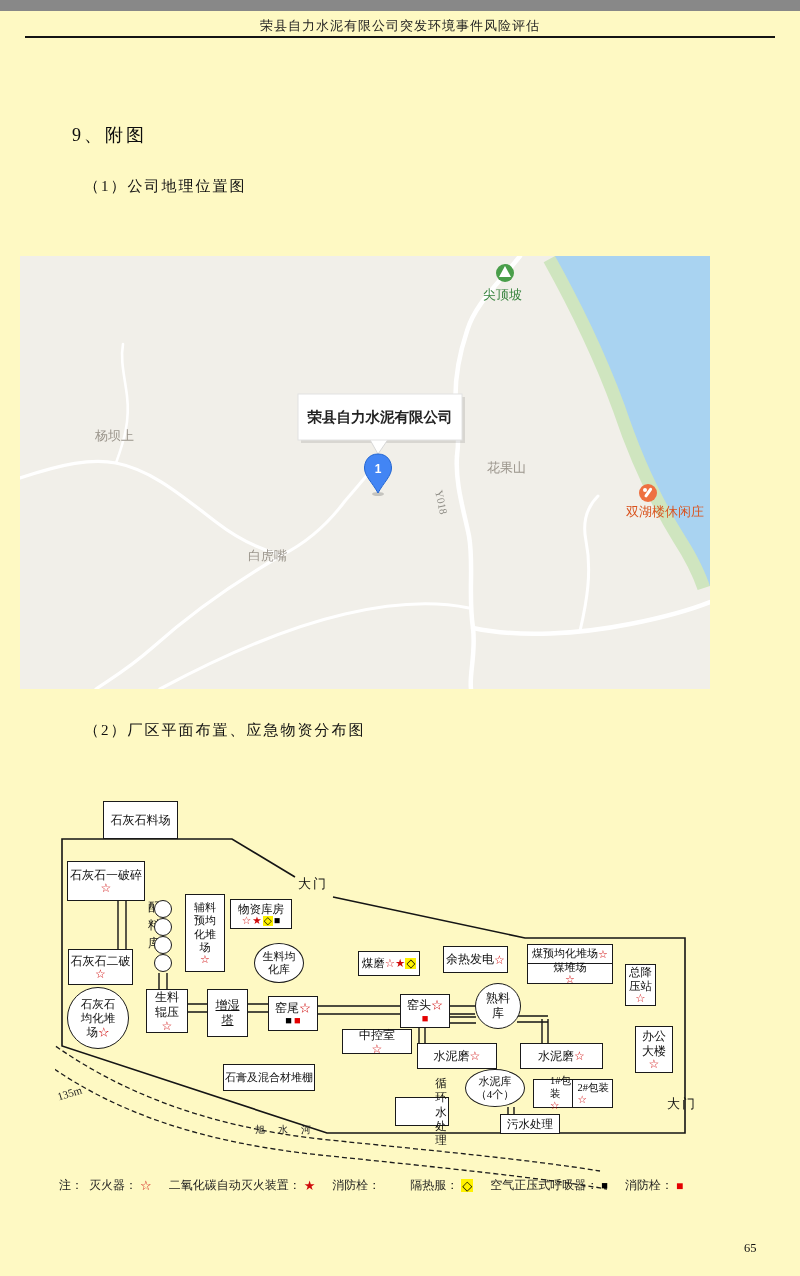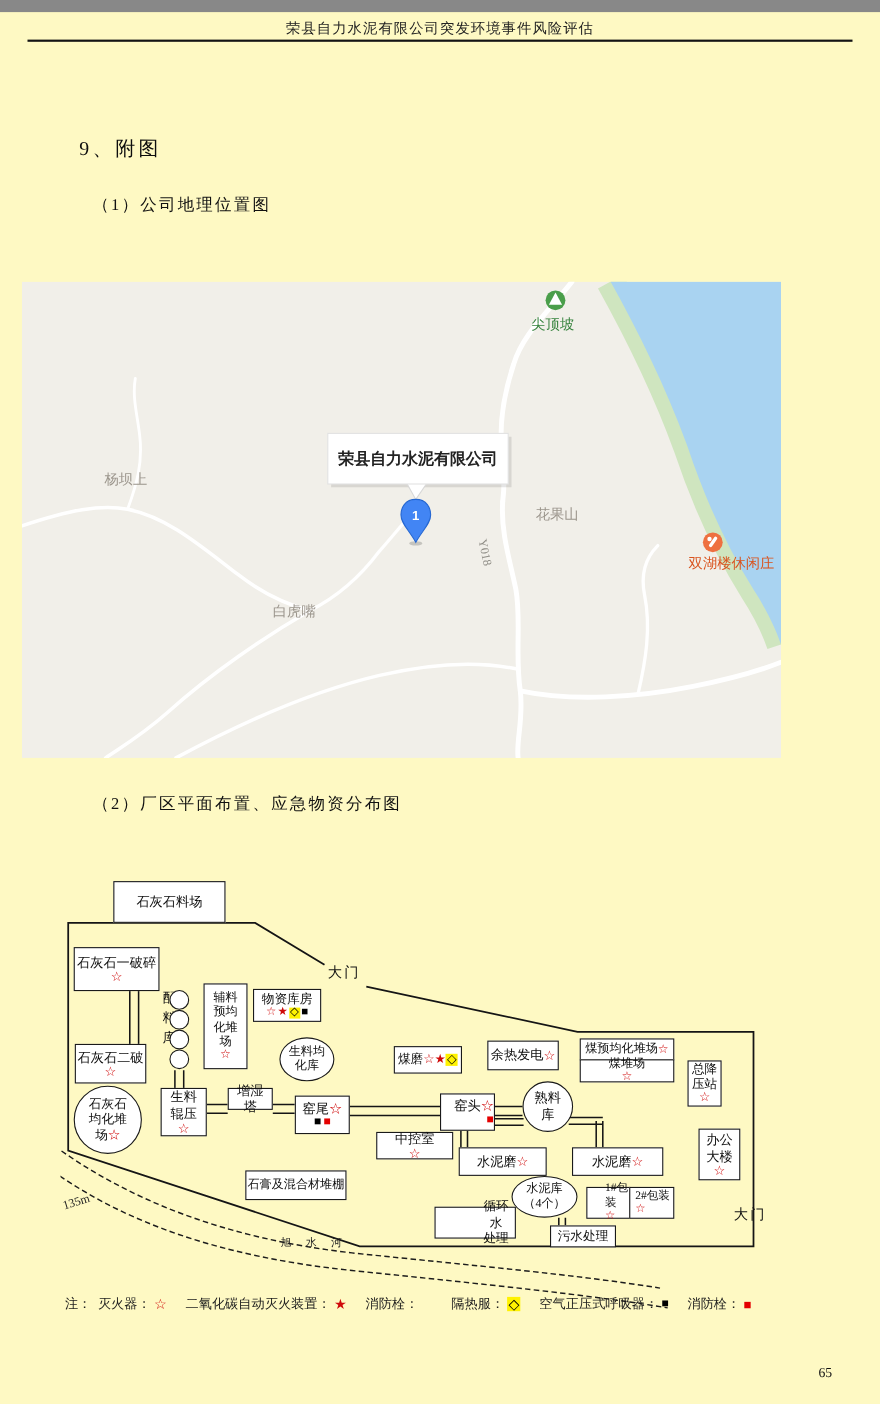--- a/index.html
+++ b/index.html
@@ -112,21 +112,21 @@
                M133,213 H152 M133,221 H152 M193,213 H213 M193,221 H213
                M263,215 H345 M263,223 H345 M395,215 H420 M395,223 H420
                M462,225 H493 M462,231 H493 M487,228 V252 M493,228 V252
                M370,226 H421 M370,232 H421 M364,226 V252 M370,226 V252
                M453,316 V323 M459,316 V323" fill="none" stroke="#151515" stroke-width="1.4"></path>
 
       <path d="M-12,246 C60,300 150,335 265,348 C380,360 470,368 545,380" fill="none" stroke="#1c1c1c" stroke-width="1.3" stroke-dasharray="5 3"></path>
       <path d="M-20,264 C55,322 150,352 265,364 C390,377 480,386 552,398" fill="none" stroke="#1c1c1c" stroke-width="1.3" stroke-dasharray="5 3"></path>
     </svg>
 
-    <div class="pbox" style="left:48px;top:10px;width:102px;height:38px;">
+    <div class="pbox" style="left:48px;top:10px;width:75px;height:38px;">
       <span>石灰石料场</span>
     </div>
     <div class="pbox" style="left:12px;top:70px;width:78px;height:40px;">
       <span>石灰石一破碎</span>
       <span class="sym s-red">☆</span>
     </div>
     <div class="pbox" style="left:13px;top:158px;width:65px;height:36px;">
       <span>石灰石二破</span>
       <span class="sym s-red">☆</span>
     </div>
@@ -162,32 +162,32 @@
     </div>
     <div class="pbox round" style="left:199px;top:152px;width:50px;height:40px;font-size:11px;">
       <span class="pre">生料均
 化库</span>
     </div>
     <div class="pbox" style="left:91px;top:198px;width:42px;height:44px;">
       <span class="pre">生料
 辊压</span>
       <span class="sym s-red">☆</span>
     </div>
-    <div class="pbox" style="left:152px;top:198px;width:41px;height:20px;">
+    <div class="pbox" style="left:152px;top:198px;width:41px;height:48px;text-decoration:underline;">
       <span class="pre">增湿
 塔</span>
     </div>
     <div class="pbox" style="left:213px;top:205px;width:50px;height:35px;">
       <span><span>窑尾</span><span class="sym s-red">☆</span></span>
       <span class="row" style="font-size:11px;gap:2px;">
         <span class="sym s-blk">■</span>
         <span class="sym s-rsq">■</span>
       </span>
     </div>
-    <div class="pbox" style="left:345px;top:203px;width:50px;height:34px;align-items:flex-end;">
+    <div class="pbox" style="left:345px;top:203px;width:50px;height:34px;">
       <span><span>窑头</span><span class="sym s-red">☆</span></span>
       <span class="sym s-rsq" style="font-size:11px;">■</span>
     </div>
     <div class="pbox round" style="left:420px;top:192px;width:46px;height:46px;">
       <span class="pre">熟料
 库</span>
     </div>
     <div class="pbox" style="left:303px;top:160px;width:62px;height:25px;font-size:11.5px;flex-direction:row;">
       <span>煤磨</span>
         <span class="sym s-red">☆</span>
@@ -236,21 +236,21 @@
 （4个）</span>
     </div>
     <div class="pbox" style="left:478px;top:288px;width:40px;height:29px;font-size:10.5px;align-items:flex-start;padding-left:16px;text-align:left;">
       <span>1#包装</span>
       <span class="sym s-red">☆</span>
     </div>
     <div class="pbox" style="left:516.5px;top:288px;width:41.5px;height:29px;font-size:10.5px;align-items:flex-start;padding-left:5px;text-align:left;">
       <span>2#包装</span>
       <span class="sym s-red">☆</span>
     </div>
-    <div class="pbox" style="left:340px;top:306px;width:74px;height:29px;font-size:11.5px;padding-left:38px;">
+    <div class="pbox" style="left:340px;top:306px;width:54px;height:29px;font-size:11.5px;padding-left:38px;">
       <span class="pre">循环水
 处理</span>
     </div>
     <div class="pbox" style="left:445px;top:323px;width:60px;height:20px;font-size:11.5px;">
       <span>污水处理</span>
     </div>
 
     <div class="gate" style="left:243px;top:84px;">大门</div>
     <div class="gate" style="left:612px;top:304px;">大门</div>
     <div class="river">旭水河</div>

